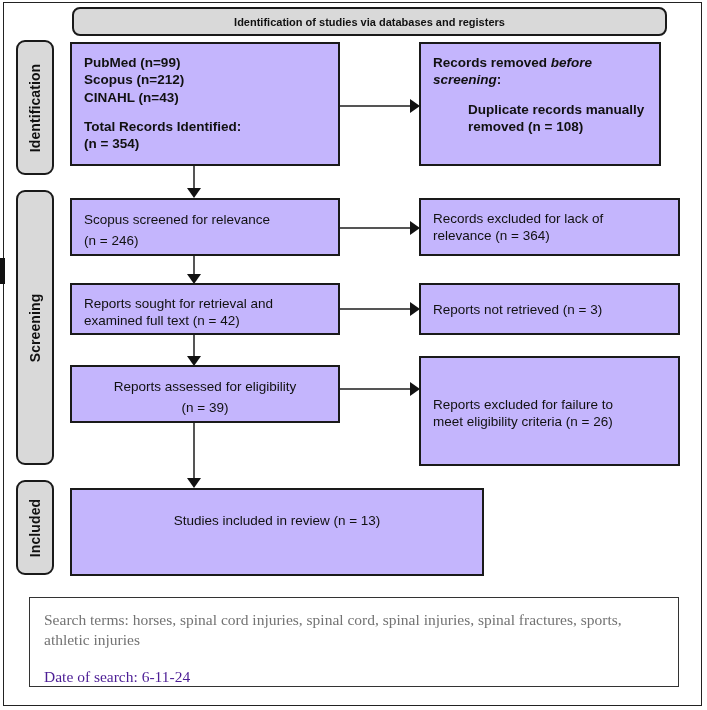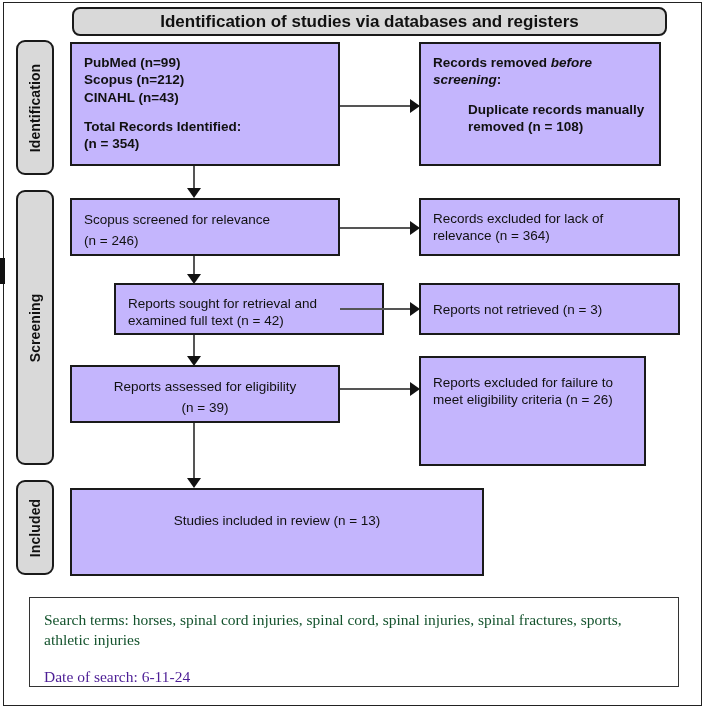--- a/index.html
+++ b/index.html
@@ -65,21 +65,21 @@
     background: #d9d9d9;
     border: 2px solid #1a1a1a;
     border-radius: 8px;
     box-sizing: border-box;
     display: flex;
     align-items: center;
     justify-content: center;
   }
   #header-bar .title {
     font-weight: bold;
-    font-size: 17px;
+    font-size: 11px;
     color: #111111;
     text-align: center;
   }
 
   
   .box {
     position: absolute;
     background: #c4b5fd;
     border: 2px solid #1a1a1a;
     box-sizing: border-box;
@@ -132,21 +132,21 @@
     width: 650px;
     height: 90px;
     background: #ffffff;
     border: 1px solid #333333;
     box-sizing: border-box;
     padding: 12px 14px;
   }
   #footer-box .ftxt {
     font-family: "Liberation Serif", serif;
     font-size: 15.5px;
-    color: #14532d;
+    color: #737373;
     line-height: 1.3;
   }
   #footer-box .fdate {
     font-family: "Liberation Serif", serif;
     font-size: 15.5px;
     color: #4c1d95;
     margin-top: 18px;
   }
 </style>
 </head>
@@ -204,21 +204,21 @@
   <div class="h-arrow" style="left:410px; top:221px;"></div>
 
   <div class="box" style="left:419px; top:198px; width:261px; height:58px;">
     <div class="txt">Records excluded for lack of
 relevance (n = 364)</div>
   </div>
 
   <div class="v-line" style="left:193px; top:256px; height:22px;"></div>
   <div class="v-arrow" style="left:187px; top:274px;"></div>
 
-  <div class="box" style="left:70px; top:283px; width:270px; height:52px;margin-left:44px;">
+  <div class="box" style="left:70px; top:283px; width:270px; height:52px;">
     <div class="txt">Reports sought for retrieval and
 examined full text (n = 42)</div>
   </div>
 
   <div class="h-line" style="left:340px; top:308px; width:72px;"></div>
   <div class="h-arrow" style="left:410px; top:302px;"></div>
 
   <div class="box" style="left:419px; top:283px; width:261px; height:52px; display:flex; align-items:center;">
     <div class="txt">Reports not retrieved (n = 3)</div>
   </div>
@@ -227,21 +227,21 @@
   <div class="v-arrow" style="left:187px; top:356px;"></div>
 
   <div class="box" style="left:70px; top:365px; width:270px; height:58px; padding-top:6px;text-align:center;">
     <div class="txt loose">Reports assessed for eligibility</div>
     <div class="txt loose" style="margin-top:-6px;">(n = 39)</div>
   </div>
 
   <div class="h-line" style="left:340px; top:388px; width:72px;"></div>
   <div class="h-arrow" style="left:410px; top:382px;"></div>
 
-  <div class="box" style="left:419px; top:356px; width:227px; height:110px; padding-top:16px;">
+  <div class="box" style="left:419px; top:356px; width:261px; height:110px; padding-top:38px;">
     <div class="txt">Reports excluded for failure to
 meet eligibility criteria (n = 26)</div>
   </div>
 
   <div class="v-line" style="left:193px; top:423px; height:58px;"></div>
   <div class="v-arrow" style="left:187px; top:478px;"></div>
 
   <div class="box" style="left:70px; top:488px; width:414px; height:88px; padding-top:22px;text-align:center;">
     <div class="txt">Studies included in review (n = 13)</div>
   </div>

